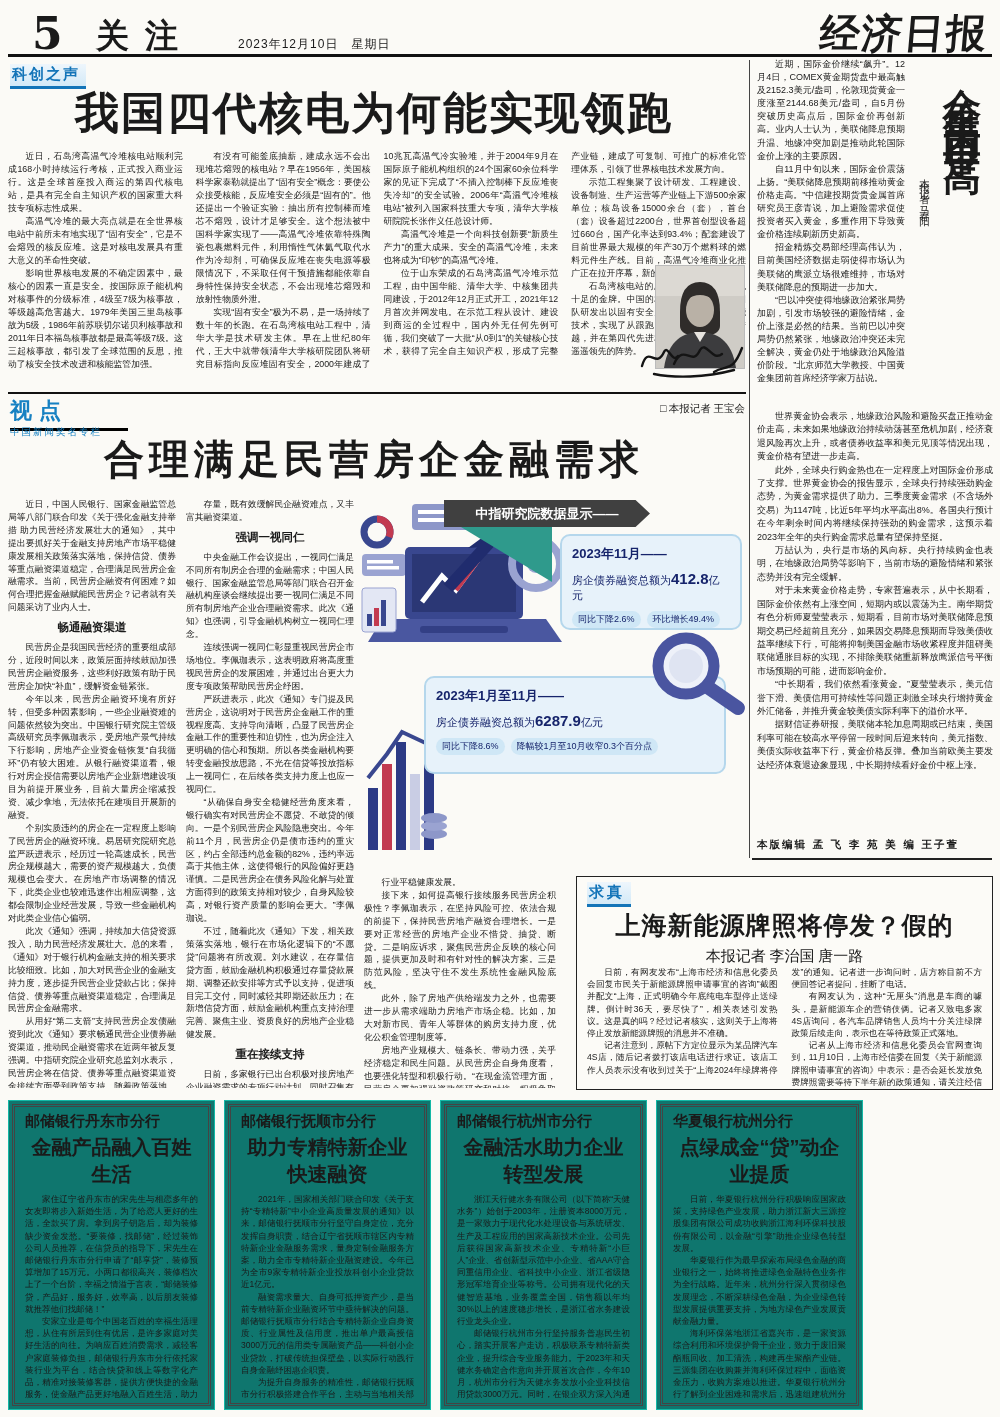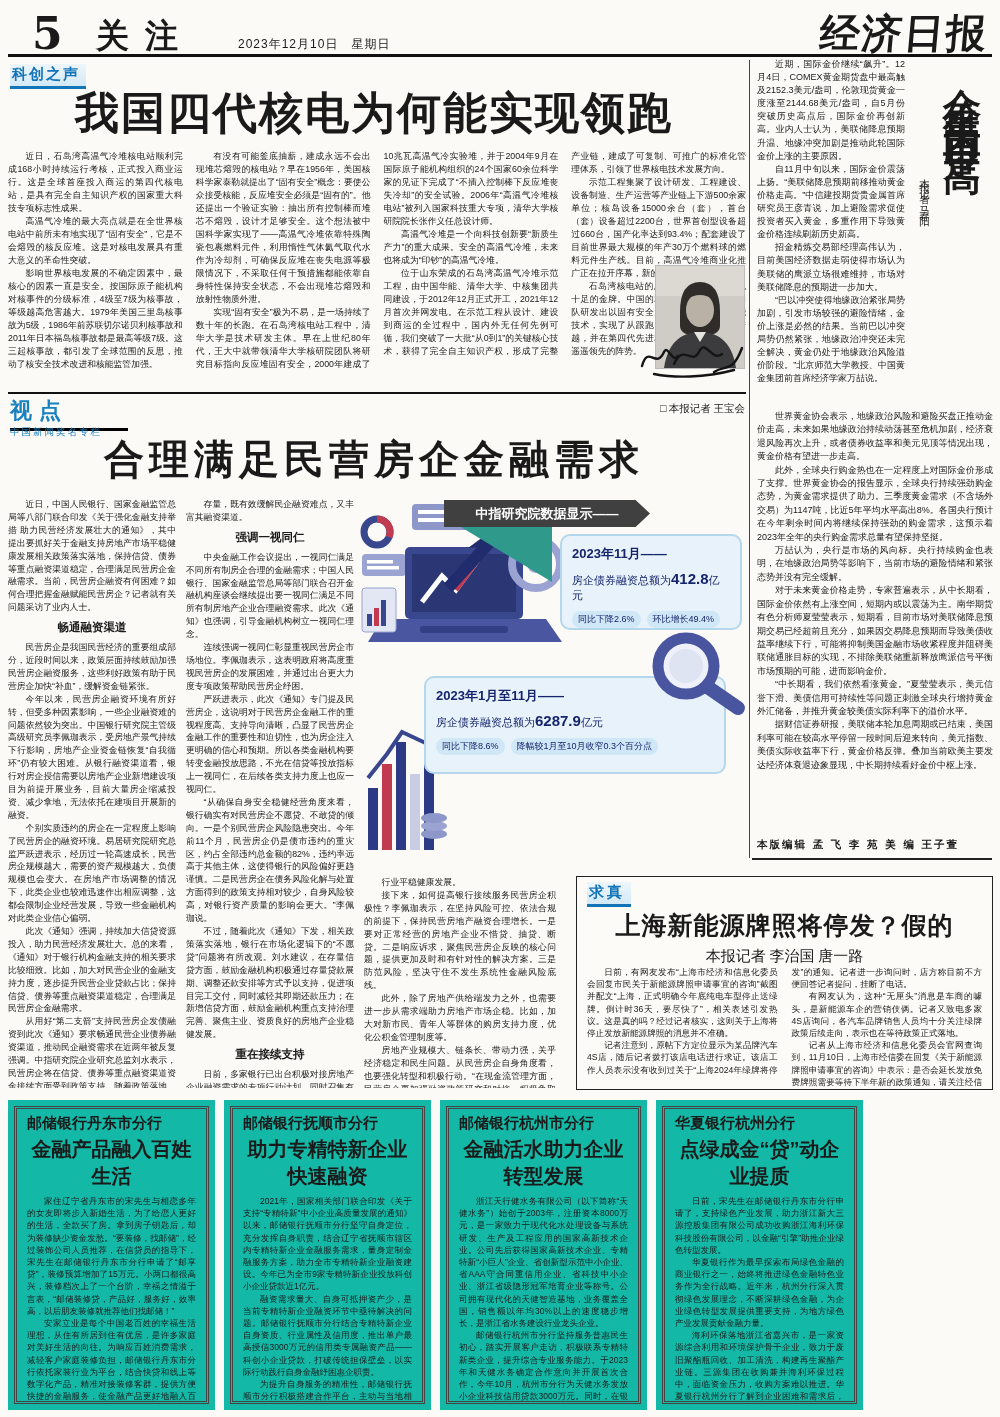--- a/index.html
+++ b/index.html
@@ -81,21 +81,21 @@
   .qz{position:absolute;left:576px;top:876px;width:417px;height:214px;border:1.5px solid #222;
       background:#fcfbf7;box-sizing:border-box;padding:5px 10px;}
   .qz-kicker{font-size:15px;letter-spacing:3px;}
   .qz-title{text-align:center;font-weight:bold;font-size:25px;margin:2px 0 0;letter-spacing:1px;}
   .qz-byline{text-align:center;font-size:15px;font-family:"Liberation Serif",serif;margin:5px 0 0;}
   .qz-body{column-count:2;column-gap:14px;font-size:8.6px;line-height:12.2px;text-align:justify;
            height:126px;overflow:hidden;}
 
   
   .ads{position:absolute;left:8px;top:1100px;width:984px;display:flex;gap:9px;}
-  .ad{width:207px;height:310px;border:3px solid #14b8a6;padding:3px;box-sizing:border-box;background:#14b8a6;}
+  .ad{width:207px;height:310px;border:1px solid #14b8a6;padding:3px;box-sizing:border-box;background:#0f766e;}
   .ad-inner{border:3px double #444;height:100%;box-sizing:border-box;padding:5px 10px;overflow:hidden;}
   .ad-org{font-size:15px;font-weight:bold;}
   .ad-title{text-align:center;font-size:20px;font-weight:bold;margin:3px 0 5px;}
   .ad-body{font-size:8.5px;line-height:12.2px;text-align:justify;height:208px;overflow:hidden;}
   .ad-source{text-align:right;font-size:10px;font-family:"DejaVu Serif",serif;margin-top:3px;}
   .ad-tag{text-align:right;font-size:8.8px;}
 </style>
 </head>
 <body>
 
@@ -318,21 +318,21 @@
           </div>
         <div class="ad-source">（数据来源：邮储银行杭州市分行）</div>
 
       </div>
     </div>
     <div class="ad">
       <div class="ad-inner">
         <div class="ad-org">华夏银行杭州分行</div>
         <div class="ad-title">点绿成金“贷”动企业提质</div>
         <div class="ad-body">
-            <p>日前，宋先生在邮储银行丹东市分行申请了，支持绿色产业发展，助力浙江新大三源控股集团有限公司成功收购浙江海利环保科技股份有限公司，以金融“引擎”助推企业绿色转型发展。</p>
+            <p>日前，华夏银行杭州分行积极响应国家政策，支持绿色产业发展，助力浙江新大三源控股集团有限公司成功收购浙江海利环保科技股份有限公司，以金融“引擎”助推企业绿色转型发展。</p>
             <p>华夏银行作为最早探索布局绿色金融的商业银行之一，始终将推进绿色金融特色业务作为全行战略。近年来，杭州分行深入贯彻绿色发展理念，不断深耕绿色金融，为企业绿色转型发展提供重要支持，为地方绿色产业发展贡献金融力量。</p>
             <p>海利环保落地浙江省嘉兴市，是一家资源综合利用和环境保护骨干企业，致力于废旧聚酯瓶回收、加工清洗，构建再生聚酯产业链。三源集团在收购兼并海利环保过程中，面临资金压力，收购方案难以推进。华夏银行杭州分行了解到企业困难和需求后，迅速组建杭州分行、嘉兴分行和海盐支行3级联动专项小组，全力协助企业进行收购。经多方努力，杭州分行为三源集团收购海利环保量身定制了并购贷款方案，仅用20个工作日就完成了对公司2.5亿元并购贷款的业务授信及放款，解决了企业资金问题，成功助力三源集团收购海利环保。</p>
           </div>
         <div class="ad-source">（数据来源：华夏银行杭州分行）</div>
 
       </div>
     </div>
   </div>
 
 </div>

